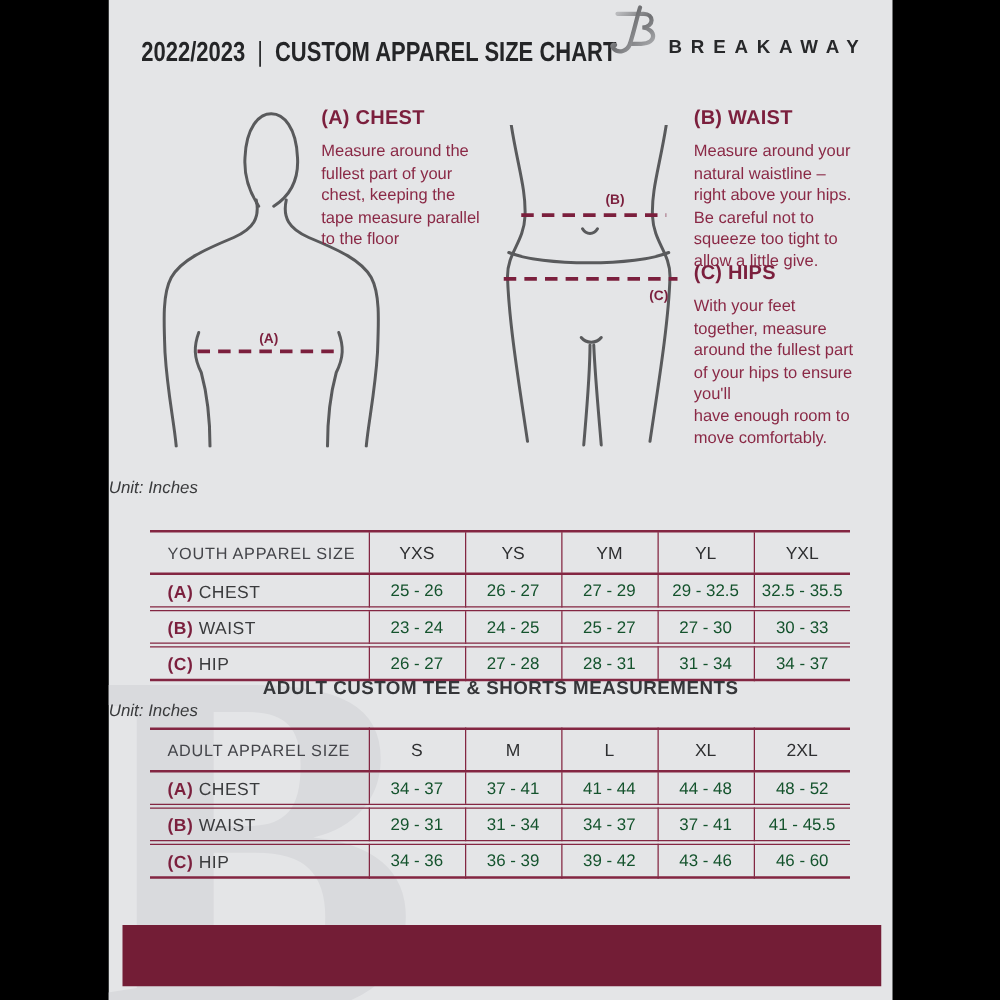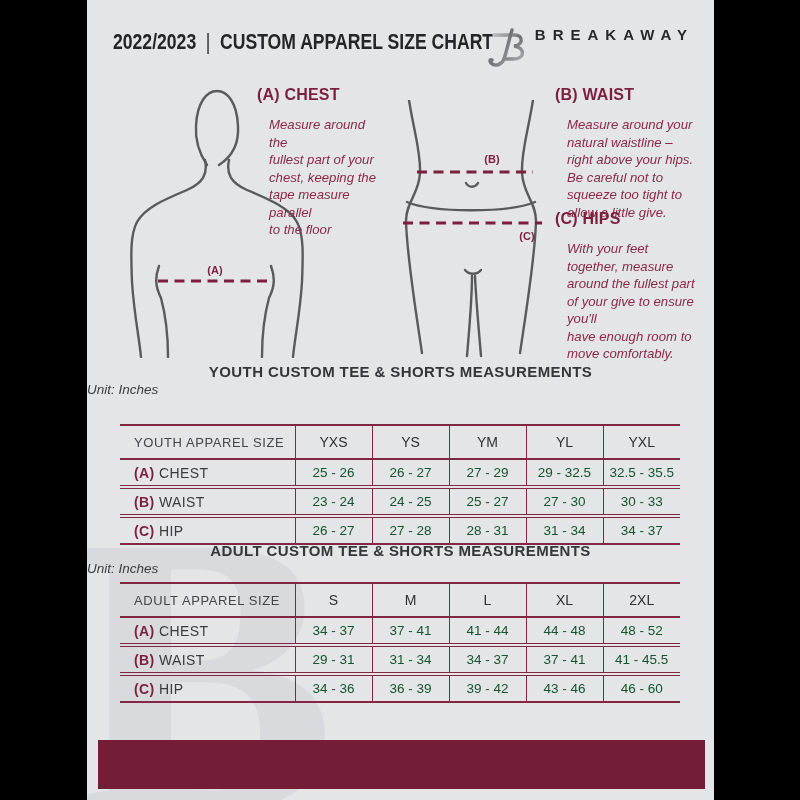--- a/index.html
+++ b/index.html
@@ -20,37 +20,37 @@
   
   .watermark{position:absolute;left:-18px;top:520px;font-size:400px;line-height:0.78;
              font-weight:700;color:#d9dadd;z-index:0;user-select:none;
              font-family:"Liberation Serif",serif;}
 
   
   .header-title{position:absolute;left:26px;top:29px;white-space:nowrap;z-index:2;
                 font-weight:700;font-size:22px;color:#242527;letter-spacing:0px;
                 transform:scaleX(.8);transform-origin:left center;}
   .header-title .sep{font-weight:400;margin:0 12px;color:#2c2d2f;}
-  .brand{position:absolute;right:20px;top:26px;height:46px;display:flex;align-items:flex-start;gap:9px;z-index:2;}
+  .brand{position:absolute;right:20px;top:0;height:46px;display:flex;align-items:flex-end;gap:9px;z-index:2;}
   .brand-name{font-weight:700;font-size:15px;letter-spacing:7px;color:#27282a;}
   .logo{width:38px;height:44px;}
 
   
   .fig{position:absolute;z-index:1;}
   .fig-upper{left:28px;top:84px;width:200px;height:274px;}
   .fig-lower{left:306px;top:100px;width:155px;height:260px;}
   .fig path,.fig line.solid{fill:none;stroke:var(--stroke);stroke-width:2.4;stroke-linecap:round;}
   .fig .dash{stroke:var(--maroon);stroke-width:3;stroke-dasharray:10 6.5;fill:none;}
   .fig text{font-family:"Liberation Sans",sans-serif;font-size:11px;font-weight:700;fill:var(--maroon);}
 
   
   .text-block{position:absolute;z-index:1;}
   .text-block h3{margin:0 0 8px 0;font-size:16px;font-weight:700;color:var(--maroon);letter-spacing:.2px;}
-  .text-block p{margin:12px;font-size:13.2px;line-height:1.33;color:var(--body-maroon);
-                font-style:italic;white-space:pre-line;}
+  .text-block p{margin:0;font-size:13.2px;line-height:1.33;color:var(--body-maroon);
+                white-space:pre-line;}
   .text-a{left:170px;top:86px;width:142px;}
   .text-b{left:468px;top:86px;width:156px;}
   .text-c{left:468px;top:210px;width:162px;}
 
   
   .tbl-title{position:absolute;left:0;width:100%;text-align:center;font-weight:700;
              font-size:15px;letter-spacing:.4px;color:#353639;z-index:1;}
   .tbl-sub{position:absolute;left:0;width:100%;font-style:italic;
            font-size:13.5px;color:#3a3b3d;z-index:1;}
   .t-youth-title{top:363px;}  .t-youth-sub{top:382px;}
@@ -142,27 +142,26 @@
 right above your hips.
 Be careful not to
 squeeze too tight to
 allow a little give.</p>
     </div>
     <div class="text-block text-c">
       <h3>(C) HIPS</h3>
       <p>With your feet
 together, measure
 around the fullest part
-of your give to ensure
+of your hips to ensure
 you'll
 have enough room to
 move comfortably.</p>
     </div>
 
-    <div class="tbl-title t-youth-title">YOUTH CUSTOM TEE &amp; SHORTS MEASUREMENTS</div>
     <div class="tbl-sub t-youth-sub">Unit: Inches</div>
     <table class="size-table t-youth">
       <colgroup>
           <col class="c-label">
           <col class="c-size">
           <col class="c-size">
           <col class="c-size">
           <col class="c-size">
           <col class="c-size">
         </colgroup>

